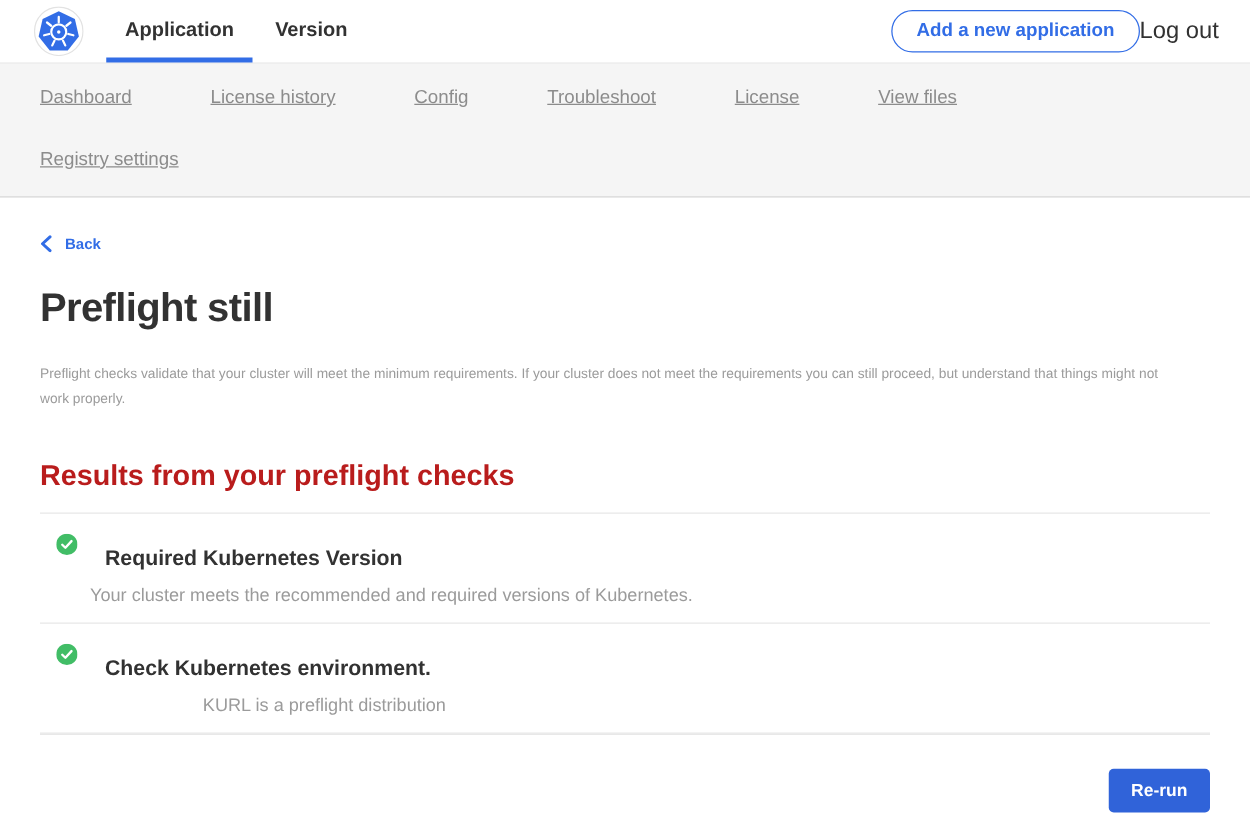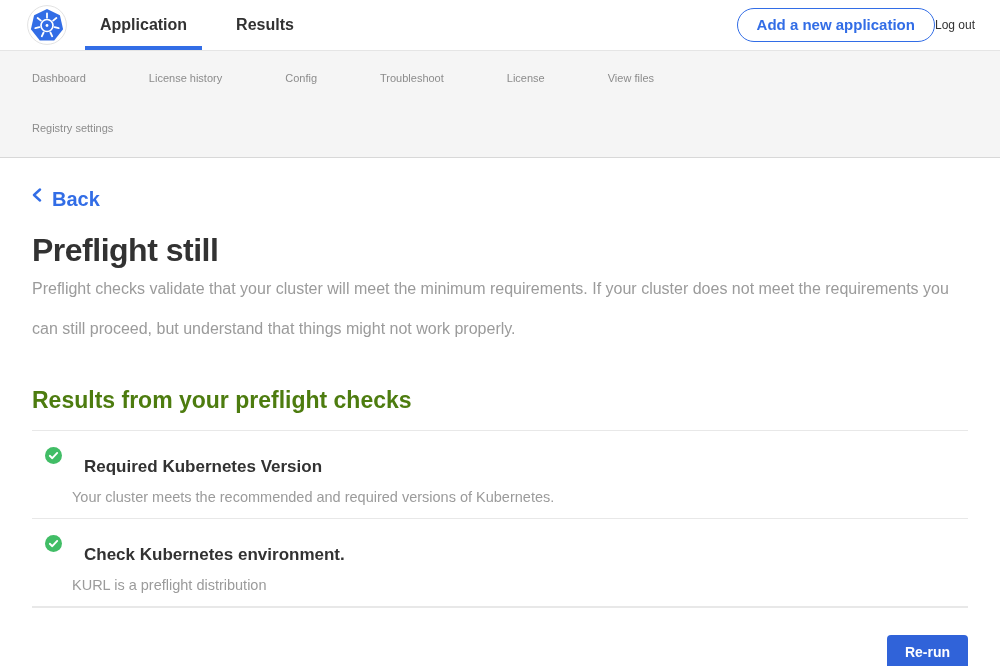--- a/index.html
+++ b/index.html
@@ -11,80 +11,80 @@
     -webkit-font-smoothing: antialiased;
   }
 
   
   .topnav {
     height: 51px; display: flex; align-items: stretch;
     padding: 0 25px 0 27px; border-bottom: 1px solid #e5e5e5;
     background: #fff;
   }
   .logo-wrap { display: flex; align-items: center; margin-right: 18px; }
-  .tabs { display: flex; align-items: stretch; gap: 19px; }
+  .tabs { display: flex; align-items: stretch; gap: 3px; }
   .tab {
     display: flex; align-items: center; padding: 0 15px;
     font-size: 16px; font-weight: 700; color: #323232;
     border-bottom: 4px solid transparent; border-top: 4px solid transparent;
     cursor: pointer;
   }
   .tab.active { border-bottom-color: #326de6; }
   .topnav-right { margin-left: auto; display: flex; align-items: center; }
   .add-app-btn {
     border: 1.5px solid #326de6; color: #326de6; background: #fff;
     font-family: "Liberation Sans", sans-serif;
     font-weight: 700; font-size: 15px; padding: 7px 19px 8px;
     border-radius: 17px; cursor: pointer; white-space: nowrap;
   }
-  .logout { font-size: 12px; color: #323232; cursor: pointer; }
+  .logout { font-size: 19px; color: #323232; cursor: pointer; }
 
   
   .subnav {
     background: #f5f5f5; border-bottom: 1px solid #d8d8d8;
     padding: 12px 32px 14px;
     display: flex; flex-wrap: wrap; column-gap: 63px; row-gap: 10px;
   }
   .subnav-item {
-    font-size: 11px; color: #8c8c8c; line-height: 30px;
-    cursor: pointer; white-space: nowrap;
+    font-size: 15px; color: #8c8c8c; line-height: 30px;
+    cursor: pointer; white-space: nowrap; text-decoration: underline;
   }
   .subnav-break { width: 100%; height: 0; }
   .subnav-item.indent { }
 
   
   .main { padding: 30px 32px 0; }
   .back-link {
     display: inline-flex; gap: 10px;
-    color: #326de6; font-weight: 700; font-size: 20px;
+    color: #326de6; font-weight: 700; font-size: 12px;
     text-decoration: none; cursor: pointer;
   }
   .back-link svg { display: block; }
   h1.page-title {
     font-size: 32px; font-weight: 700; letter-spacing: -0.5px;
     margin: 21px 0 0; color: #323232;
   }
   .page-desc {
-    font-size: 16px; line-height: 40px; color: #9b9b9b;
-    margin: 0 0 0; max-width: 920px;
+    font-size: 11px; line-height: 20px; color: #9b9b9b;
+    margin: 24px 0 0; max-width: 920px;
   }
   h2.results-heading {
-    font-size: 23px; font-weight: 700; margin: 38px 0 0; color: #4d7c0f;
+    font-size: 23px; font-weight: 700; margin: 38px 0 0; color: #b91c1c;
   }
   hr.divider { border: none; border-top: 1px solid #e8e8e8; margin: 0; }
   hr.divider.first { margin-top: 16px; }
 
   .check-row { display: flex; align-items: flex-start; padding: 14px 0 13px; }
   .check-icon {
     width: 17px; height: 17px; flex: 0 0 17px;
     margin: 2px 10px 0 13px;
   }
   .check-icon svg { display: block; }
   .check-title { font-size: 17px; font-weight: 700; margin: 12px; color: #323232; }
-  .check-msg { font-size: 14.5px; color: #9b9b9b; margin: 9px 0 0; }
+  .check-msg { font-size: 14.5px; color: #9b9b9b; margin: 9px 0 0; text-align: right; }
 
   .footer-row { display: flex; justify-content: flex-end; margin-top: 27px; }
   .rerun-btn {
     background: #3063d9; color: #ffffff; border: none;
     font-family: "Liberation Sans", sans-serif;
     font-weight: 700; font-size: 14px; padding: 9px 18px 10px;
     border-radius: 4px; cursor: pointer;
   }
 </style>
 </head>
@@ -107,21 +107,21 @@
         <line x1="13.9" y1="15.6" x2="10.6" y2="13.0"></line>
       </g>
     </svg>
   </div>
 
   <nav class="tabs">
     <div class="tab active">
       <span>Application</span>
     </div>
     <div class="tab">
-      <span>Results</span>
+      <span>Version</span>
     </div>
   </nav>
 
   <div class="topnav-right">
     <button class="add-app-btn">Add a new application</button>
     <span class="logout">Log out</span>
   </div>
 </header>
 
 <nav class="subnav">

